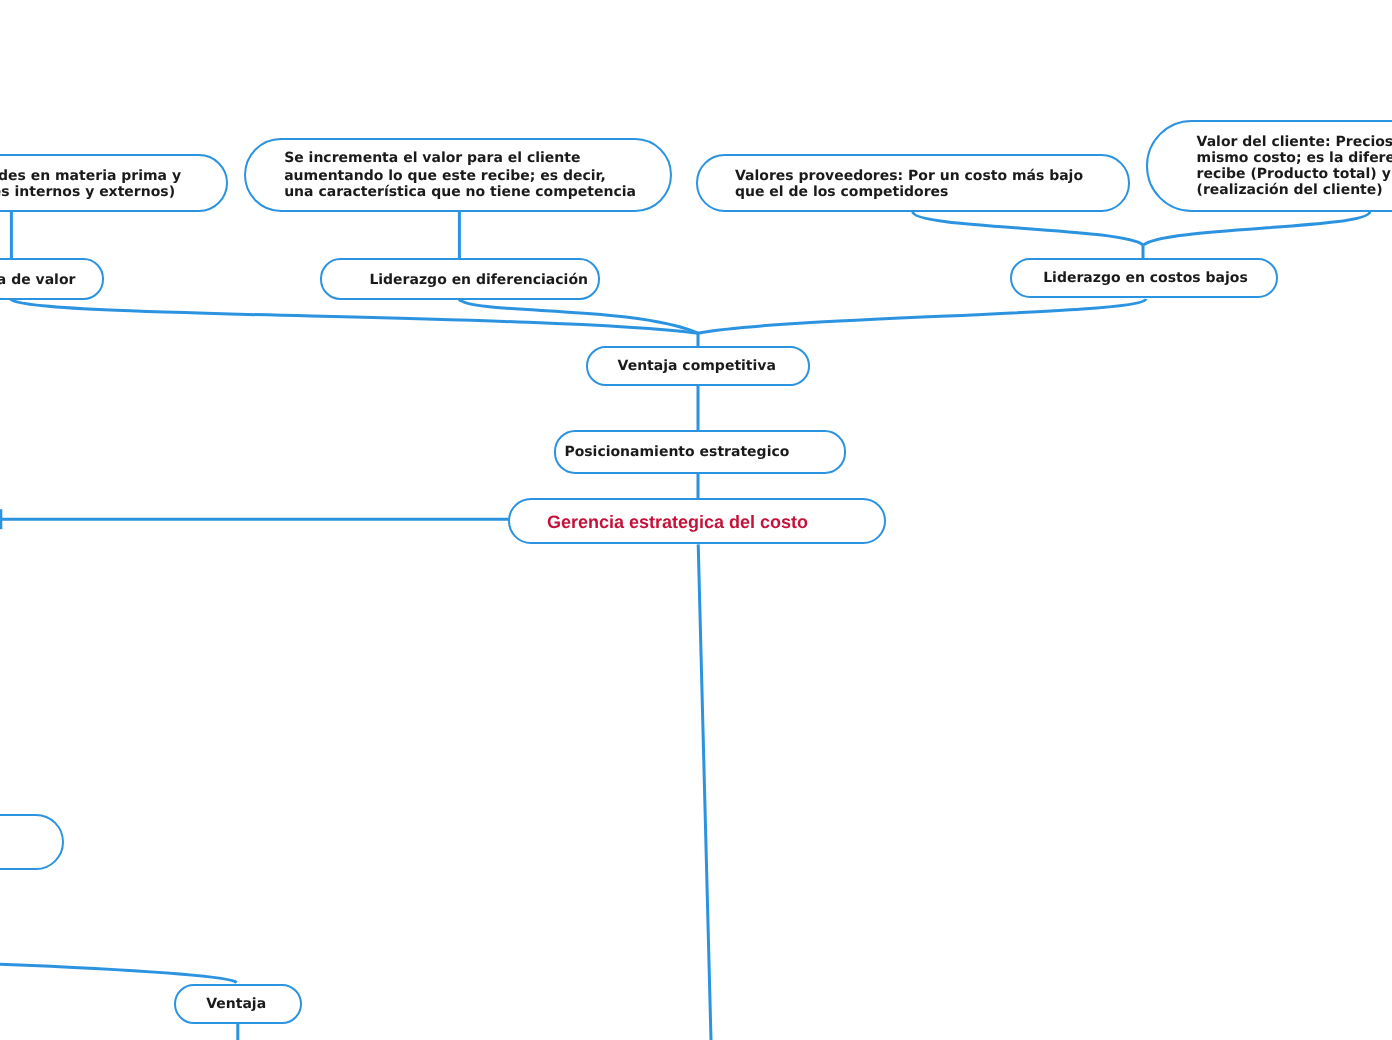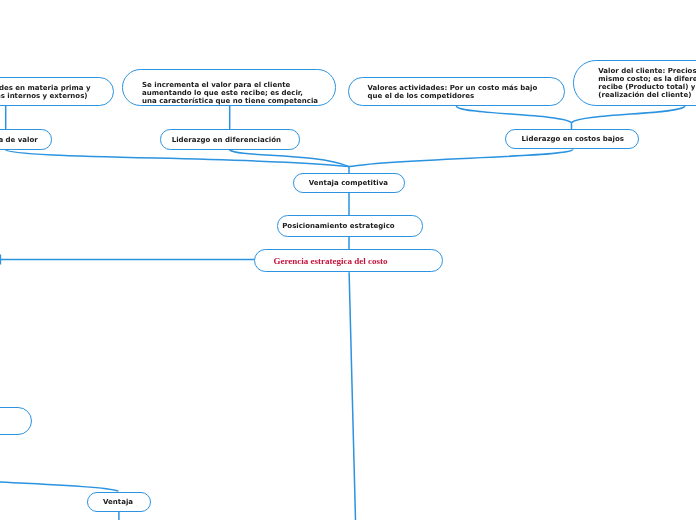--- a/index.html
+++ b/index.html
@@ -4,21 +4,21 @@
 <title>Mapa mental - Gerencia estrategica del costo</title>
 <style>
   html,body{margin:0;padding:0;background:#ffffff;-webkit-font-smoothing:antialiased;}
   #canvas{position:relative;width:696px;height:520px;overflow:hidden;background:#fff;}
   svg#links{position:absolute;left:0;top:0;width:696px;height:520px;overflow:visible;}
   .node{position:absolute;box-sizing:border-box;background:#fff;border:1.5px solid #2b93e0;
         display:flex;align-items:center;justify-content:flex-start;}
   .node .txt{position:relative;top:0.2px;font-family:"DejaVu Sans",sans-serif;font-weight:bold;
              color:#1a1a1a;white-space:pre;line-height:8.05px;font-size:7px;}
   .node.root{}
-  .node.root .txt{font-family:Liberation Serif, serif;font-weight:bold;color:#c4123a;font-size:9px;top:0.2px;}
+  .node.root .txt{font-family:Liberation Sans, sans-serif;font-weight:bold;color:#c4123a;font-size:9px;top:0.2px;}
 </style>
 </head>
 <body>
 
 <div id="canvas">
 
   <svg id="links" viewBox="0 0 696 520" width="696" height="520">
     <g fill="none" stroke="#2b93e0" stroke-width="1.5" stroke-linecap="butt">
       <path d="M5.7,105.8 L5.7,129.2"></path>
       <path d="M229.7,105.8 L229.7,129.2"></path>
@@ -37,43 +37,43 @@
       <path d="M-140,478 C-70,479 112,485 118.3,491.3"></path>
       <path d="M118.9,511.8 L118.9,520"></path>
     </g>
   </svg>
 
   <div class="node" style="left:-102.1px;top:76.8px;width:215.6px;height:29.2px;border-radius:14.6px;padding-left:15.9px;">
     <span class="txt">Son aquellas actividades en materia prima y
 servicios (proveedores internos y externos)</span>
   </div>
 
-  <div class="node" style="left:121.7px;top:68.9px;width:214.4px;height:36.9px;border-radius:18.45px;padding-left:19.4px;align-items:flex-end;">
+  <div class="node" style="left:121.7px;top:68.9px;width:214.4px;height:36.9px;border-radius:18.45px;padding-left:19.4px;">
     <span class="txt">Se incrementa el valor para el cliente
 aumentando lo que este recibe; es decir,
 una característica que no tiene competencia</span>
   </div>
 
   <div class="node" style="left:348.4px;top:77.4px;width:216.2px;height:28.7px;border-radius:14.35px;padding-left:18.1px;">
-    <span class="txt">Valores actividades: Por un costo más bajo
+    <span class="txt">Valores proveedores: Por un costo más bajo
 que el de los competidores</span>
   </div>
 
   <div class="node" style="left:572.9px;top:60.4px;width:224.2px;height:45.7px;border-radius:22.85px;padding-left:24.4px;">
     <span class="txt">Valor del cliente: Precios más bajos por el
 mismo costo; es la diferencia entre lo que
 recibe (Producto total) y
 (realización del cliente)</span>
   </div>
 
   <div class="node" style="left:-41.7px;top:129.2px;width:94.1px;height:20.5px;border-radius:10.25px;padding-left:14.5px;">
     <span class="txt">Cadena de valor</span>
   </div>
 
-  <div class="node" style="left:159.7px;top:129.1px;width:140.1px;height:20.5px;border-radius:10.25px;padding-left:11px;">
+  <div class="node" style="left:159.7px;top:129.1px;width:140.1px;height:20.5px;border-radius:10.25px;padding-left:24px;">
     <span class="txt">Liderazgo en diferenciación</span>
   </div>
 
   <div class="node" style="left:505px;top:128.9px;width:134px;height:20.3px;border-radius:10.15px;padding-left:15.6px;">
     <span class="txt">Liderazgo en costos bajos</span>
   </div>
 
   <div class="node" style="left:292.6px;top:173.1px;width:112.2px;height:19.8px;border-radius:9.9px;padding-left:15.2px;">
     <span class="txt">Ventaja competitiva</span>
   </div>

